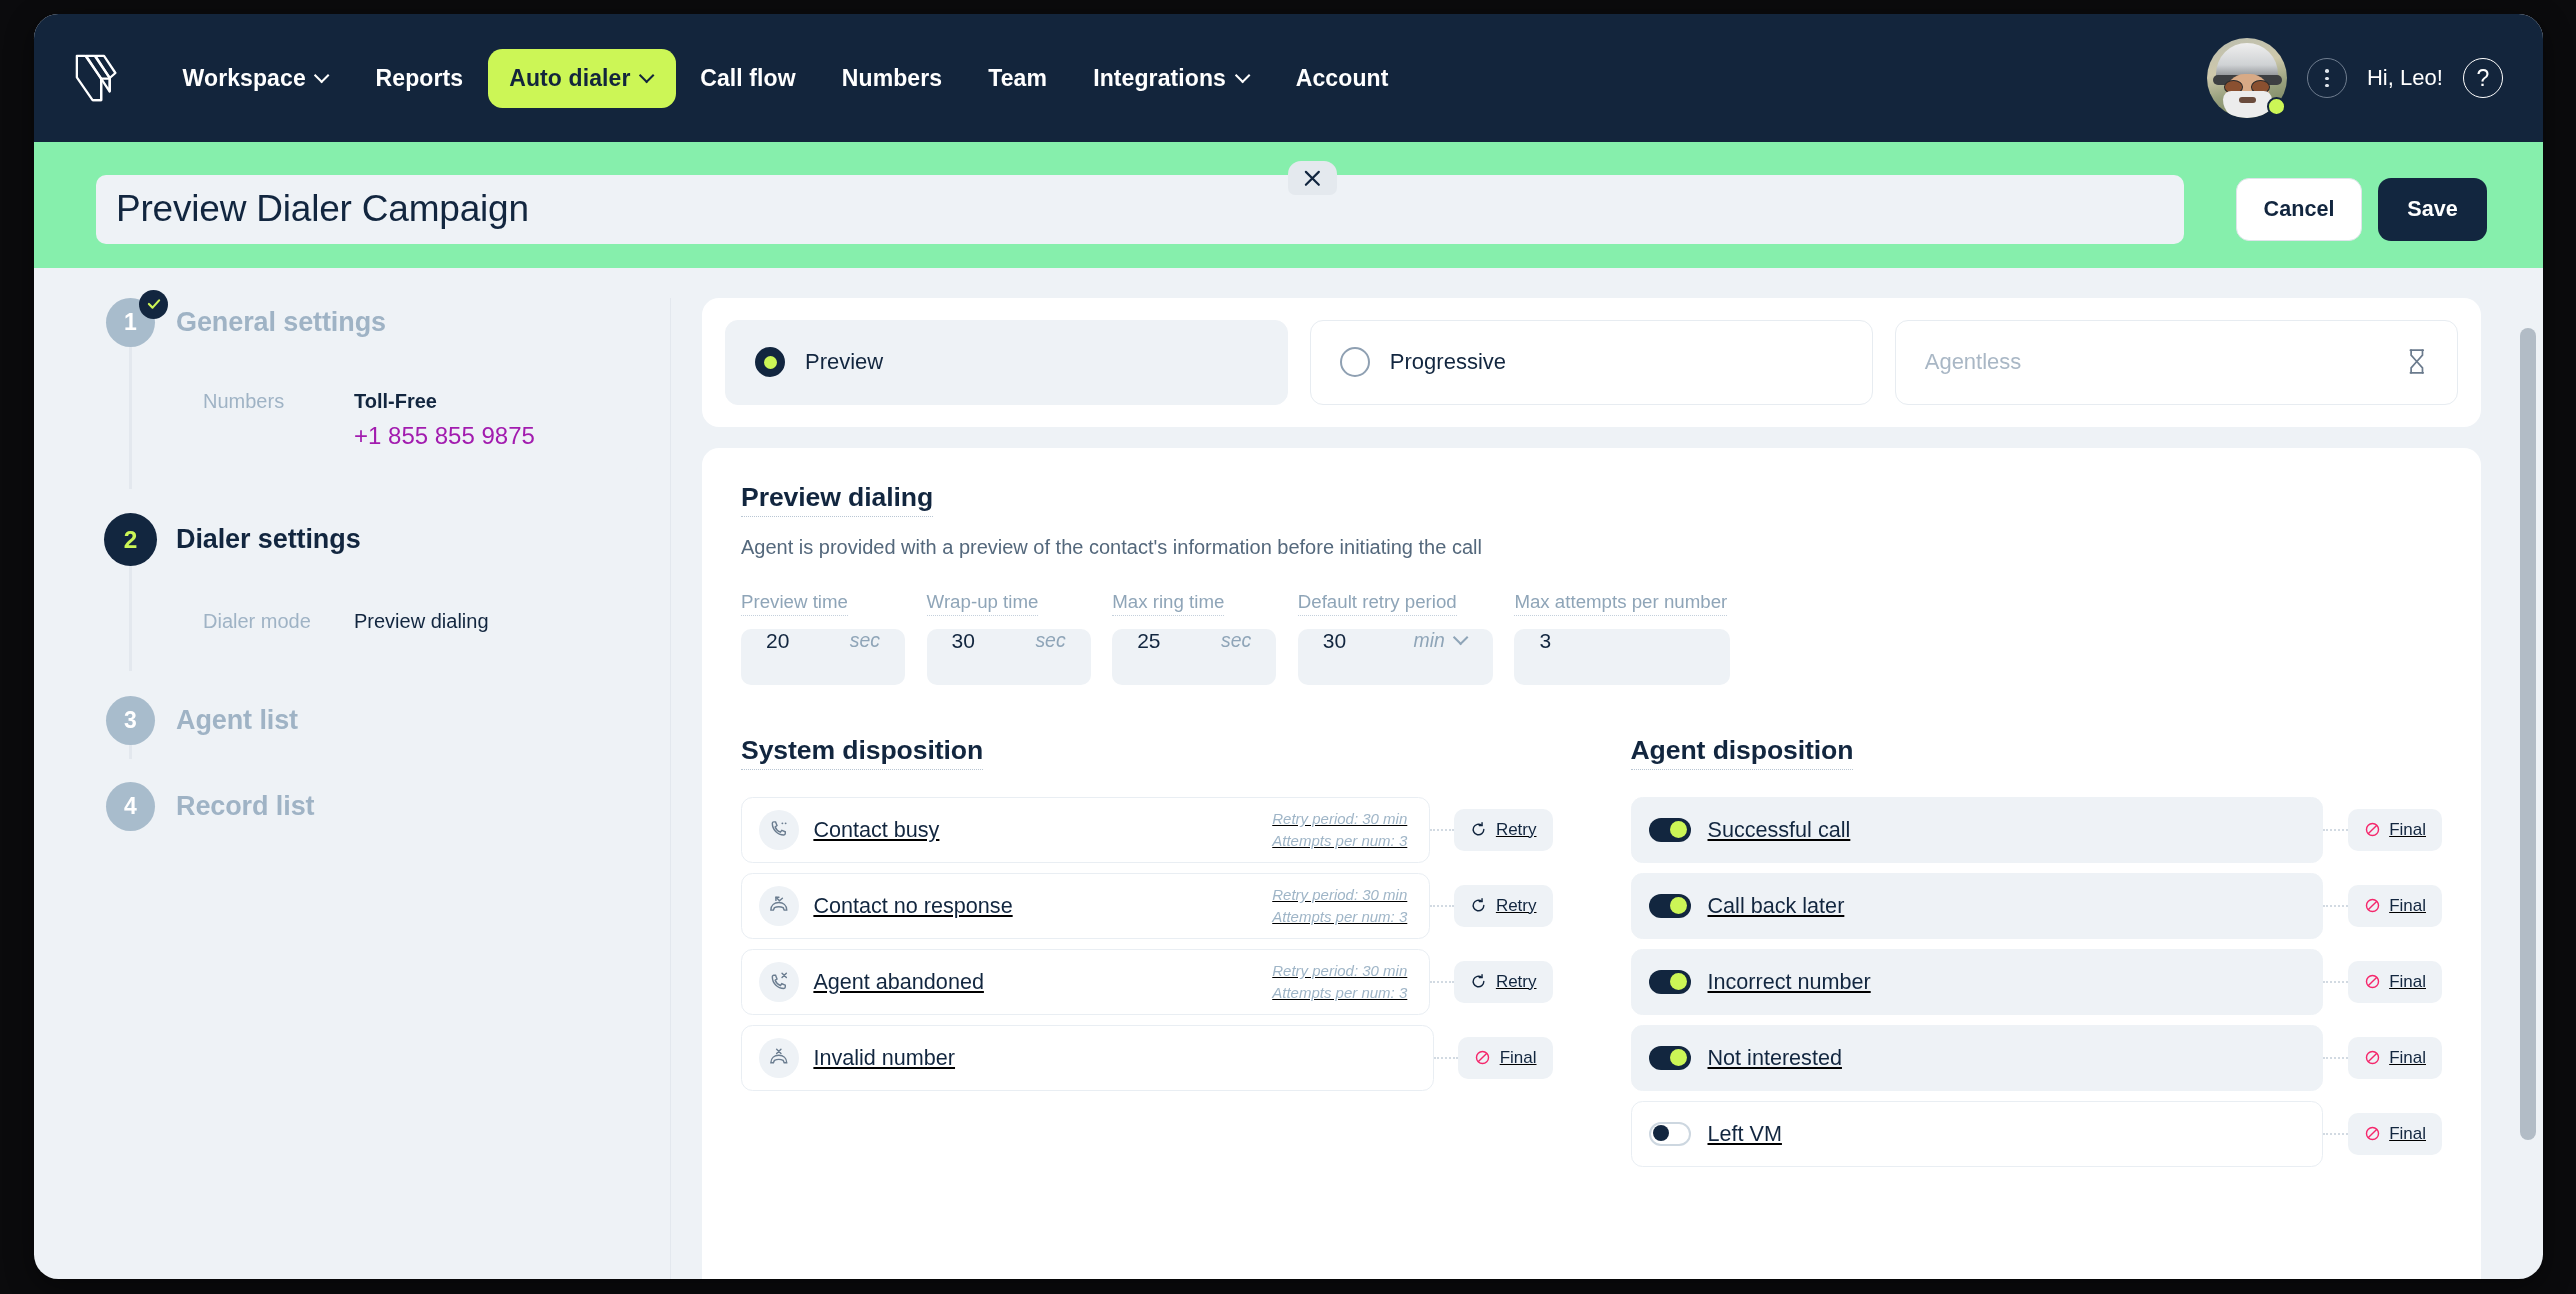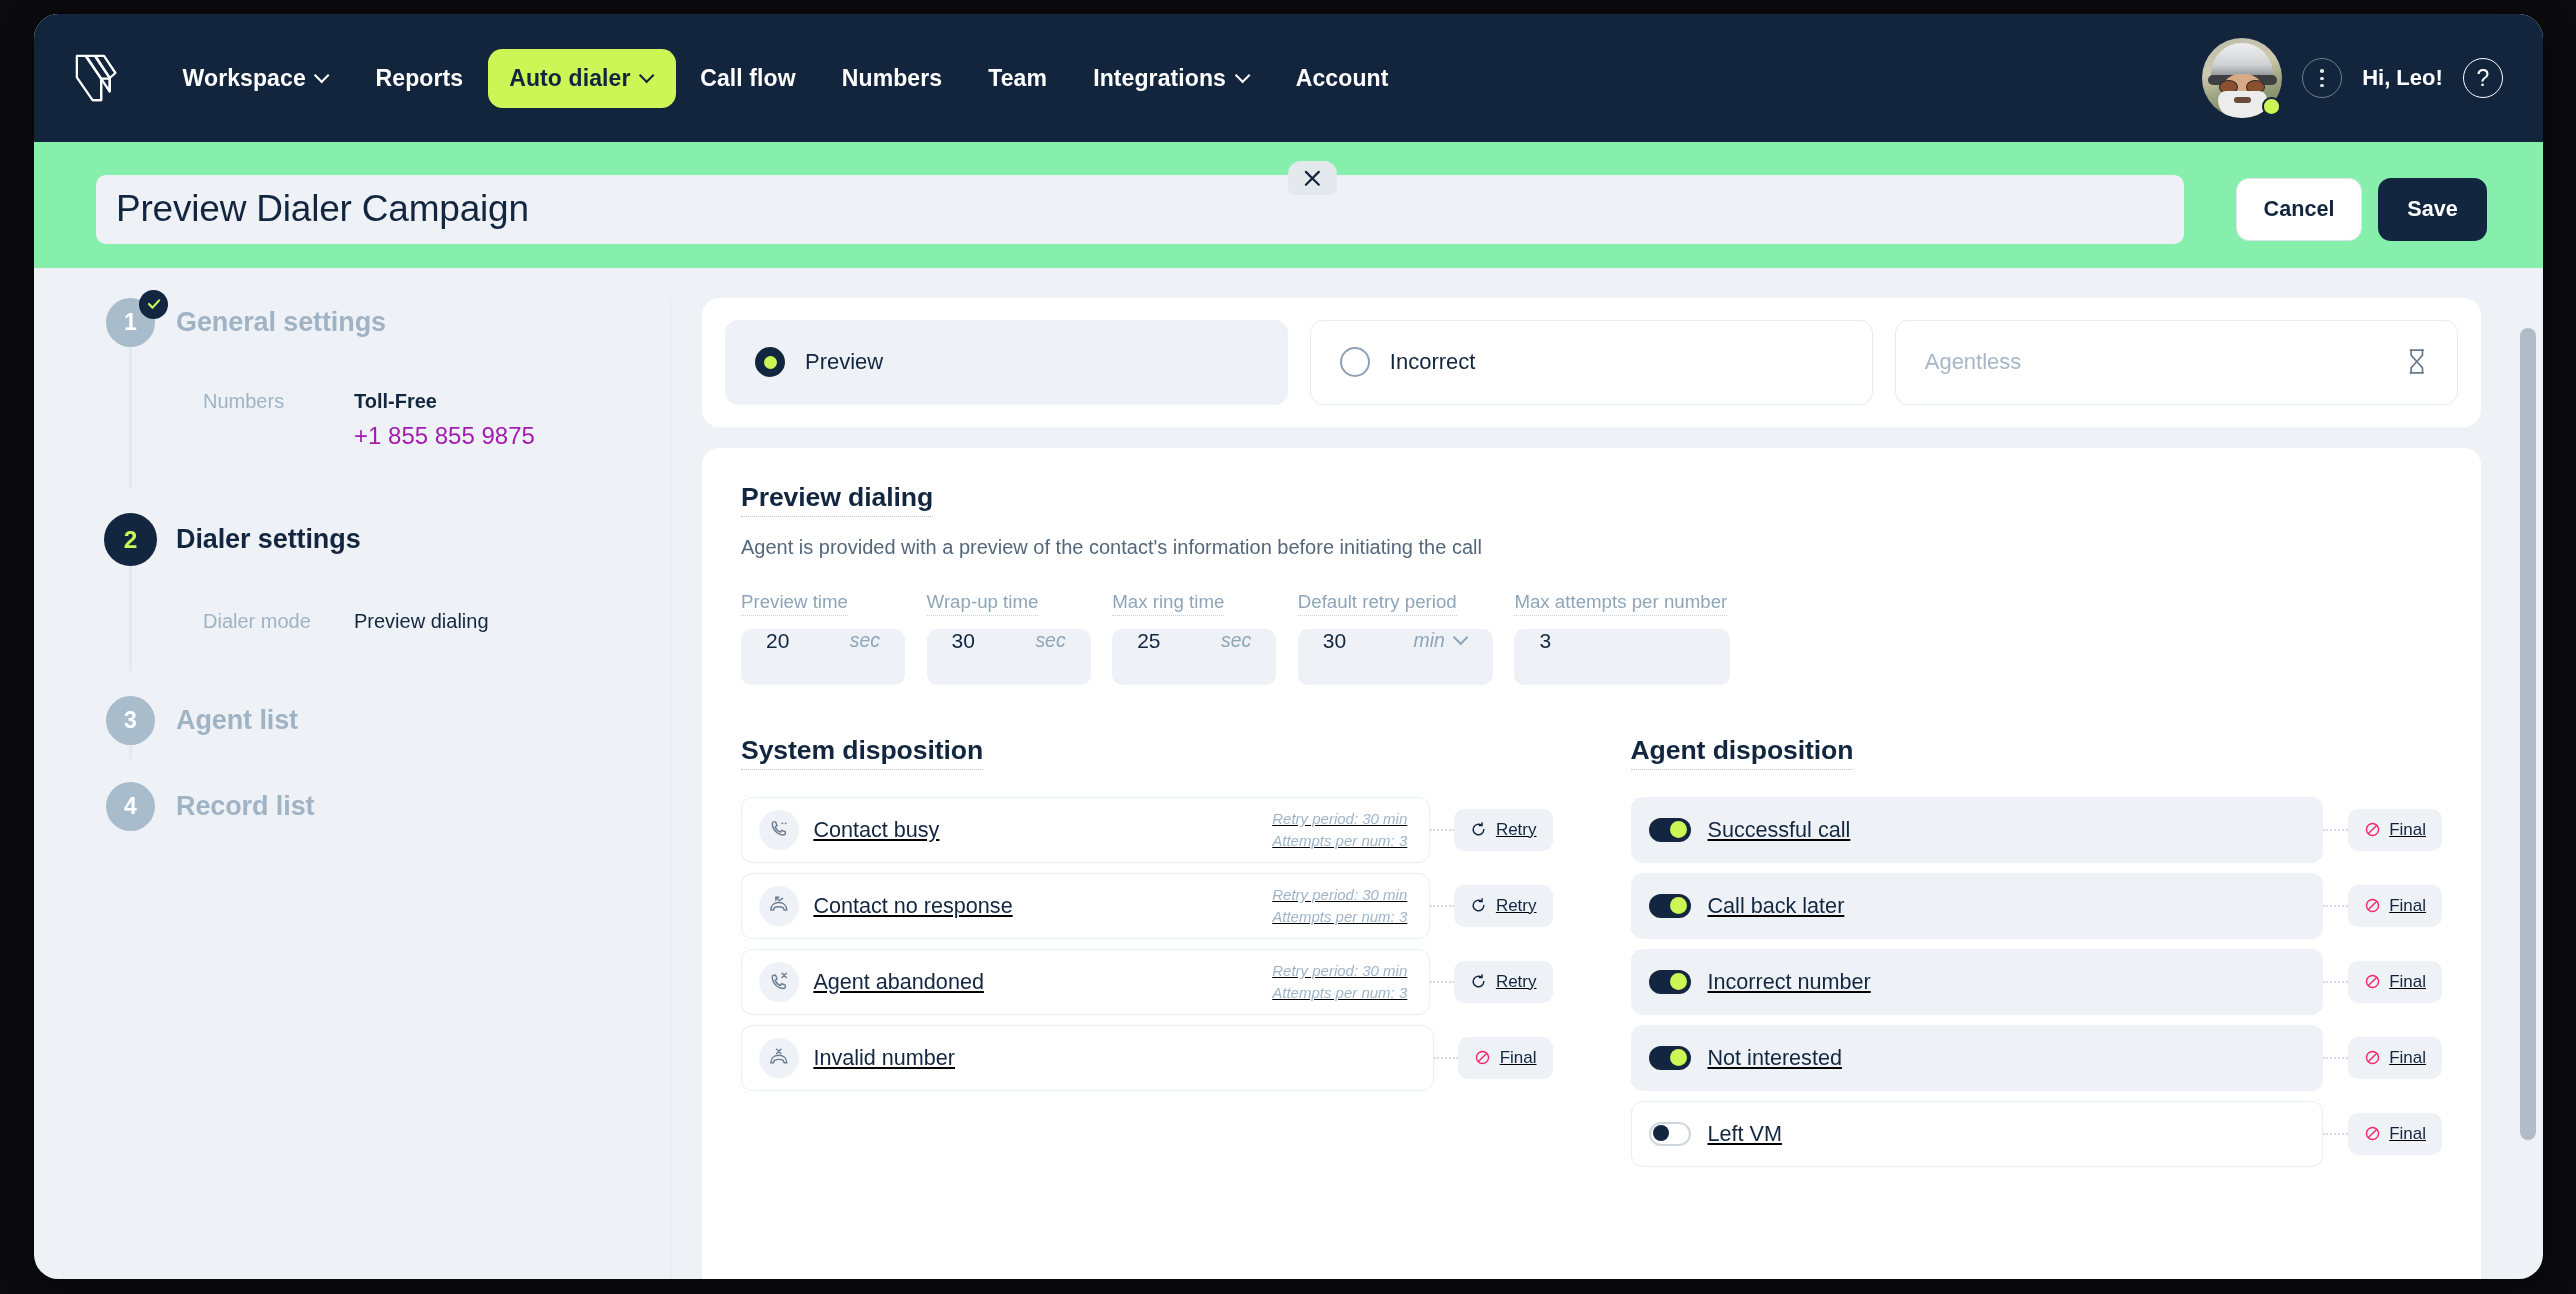--- a/index.html
+++ b/index.html
@@ -97,21 +97,21 @@
     background:#ccf656; border:2.2px solid #13253c;
   }
   .circle-btn {
     width: 40px; height: 40px; border-radius: 50%;
     border: 1.8px solid #6f7d8f;
     display:flex; align-items:center; justify-content:center;
     color:#ffffff;
   }
   .kebab { display:flex; flex-direction:column; gap:3.6px; align-items:center; }
   .kebab b { width:3.6px; height:3.6px; border-radius:50%; background:#dfe5ec; display:block; }
-  #greeting { color:#ffffff; font-size:22px; font-weight:bold; white-space:nowrap; }
+  #greeting { color:#ffffff; font-size:22px; font-weight:normal; white-space:nowrap; }
   #help-btn { font-size:23px; font-weight:normal; border-color:#ffffff; }
 
   
   #page-header {
     position:absolute; left:0; top:128px;
     width:100%; height:126px;
     background:#86efac;
     display:flex; align-items:center;
     padding: 8px 56px 0 62px;
   }
@@ -478,21 +478,21 @@
 
     <div id="main-col">
 
       <div id="mode-card">
         <div class="mode-opt selected">
           <span class="radio on"></span>
           <span class="mode-label">Preview</span>
         </div>
         <div class="mode-opt">
           <span class="radio"></span>
-          <span class="mode-label">Incorrect</span>
+          <span class="mode-label">Progressive</span>
         </div>
         <div class="mode-opt muted">
           <span class="mode-label">Agentless</span>
           <span class="hourglass">
             <svg width="21.6" height="27" viewBox="0 0 30 38" fill="none" stroke="#6b7b8d" stroke-width="2.4" stroke-linecap="round">
               <path d="M6 3 H24 M6 35 H24"></path>
               <path d="M7 3 V10 L15 19 L23 10 V3"></path>
               <path d="M7 35 V28 L15 19 L23 28 V35"></path>
             </svg>
           </span>

